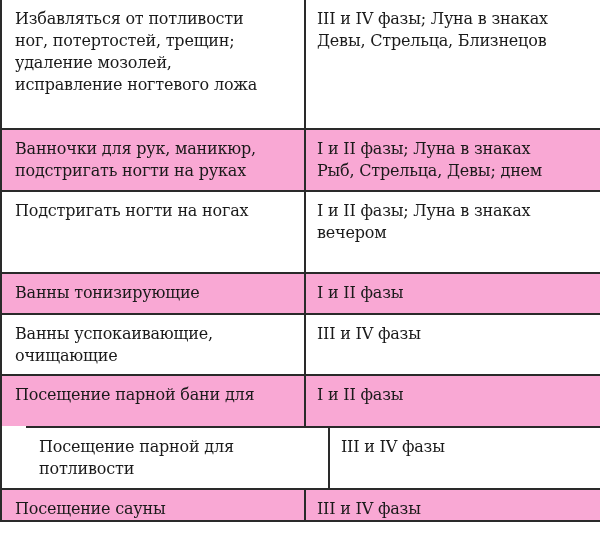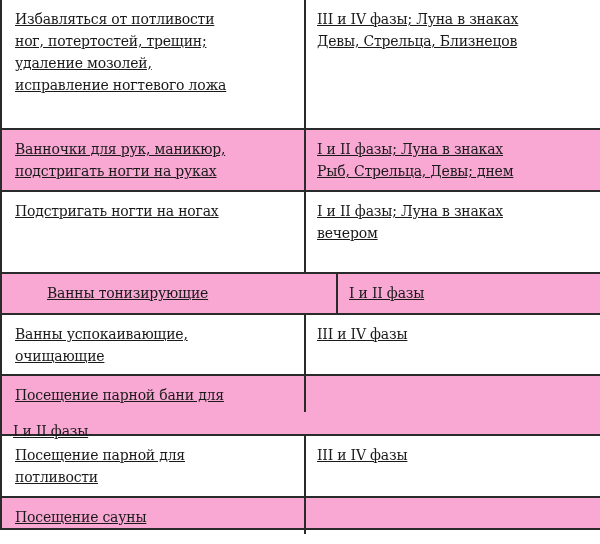--- a/index.html
+++ b/index.html
@@ -27,24 +27,23 @@
     .row {
       display: flex;
       border-top: 2px solid #2a2a2a;
       box-sizing: border-box;
     }
     .row.shaded { background: #f9a8d4; }
     .row.plain { background: #ffffff; }
     .cell {
       box-sizing: border-box;
       padding: 8px 10px 6px 13px;
-      font-size: 14px;
+      font-size: 16px;
       line-height: 22px;
       letter-spacing: -0.2px;
-      text-decoration: underline;
     }
     .cell.left {
       width: 304px;
       border-right: 2px solid #2a2a2a;
     }
     .cell.right {
       flex: 1;
       padding-left: 11px;
     }
     .line { display: block; white-space: nowrap; }
@@ -81,59 +80,59 @@
   <div class="row plain" style="height:82px;">
     <div class="cell left">
       <span class="line">Подстригать ногти на ногах</span>
     </div>
     <div class="cell right">
       <span class="line">I и II фазы; Луна в знаках</span>
       <span class="line">вечером</span>
     </div>
   </div>
 
-  <div class="row shaded" style="height:41px;padding-left:32px;">
+  <div class="row shaded" style="height:41px;">
     <div class="cell left">
       <span class="line">Ванны тонизирующие</span>
     </div>
     <div class="cell right">
       <span class="line">I и II фазы</span>
     </div>
   </div>
 
   <div class="row plain" style="height:61px;justify-content:space-between;">
     <div class="cell left">
       <span class="line">Ванны успокаивающие,</span>
       <span class="line">очищающие</span>
     </div>
     <div class="cell right">
       <span class="line">III и IV фазы</span>
     </div>
   </div>
 
-  <div class="row shaded" style="height:60px;flex-direction:column;">
+  <div class="row shaded" style="height:52px;">
     <div class="cell left">
       <span class="line">Посещение парной бани для</span>
     </div>
     <div class="cell right">
       <span class="line">I и II фазы</span>
     </div>
   </div>
 
-  <div class="row plain" style="height:62px;">
+  <div class="row plain" style="height:62px;margin-left:24px;">
     <div class="cell left">
       <span class="line">Посещение парной для</span>
       <span class="line">потливости</span>
     </div>
     <div class="cell right">
       <span class="line">III и IV фазы</span>
     </div>
   </div>
 
-  <div class="row shaded" style="height:32px;flex-direction:column;">
+  <div class="row shaded" style="height:32px;">
     <div class="cell left">
       <span class="line">Посещение сауны</span>
     </div>
     <div class="cell right">
       <span class="line">III и IV фазы</span>
     </div>
   </div>
 
 </div>
 

